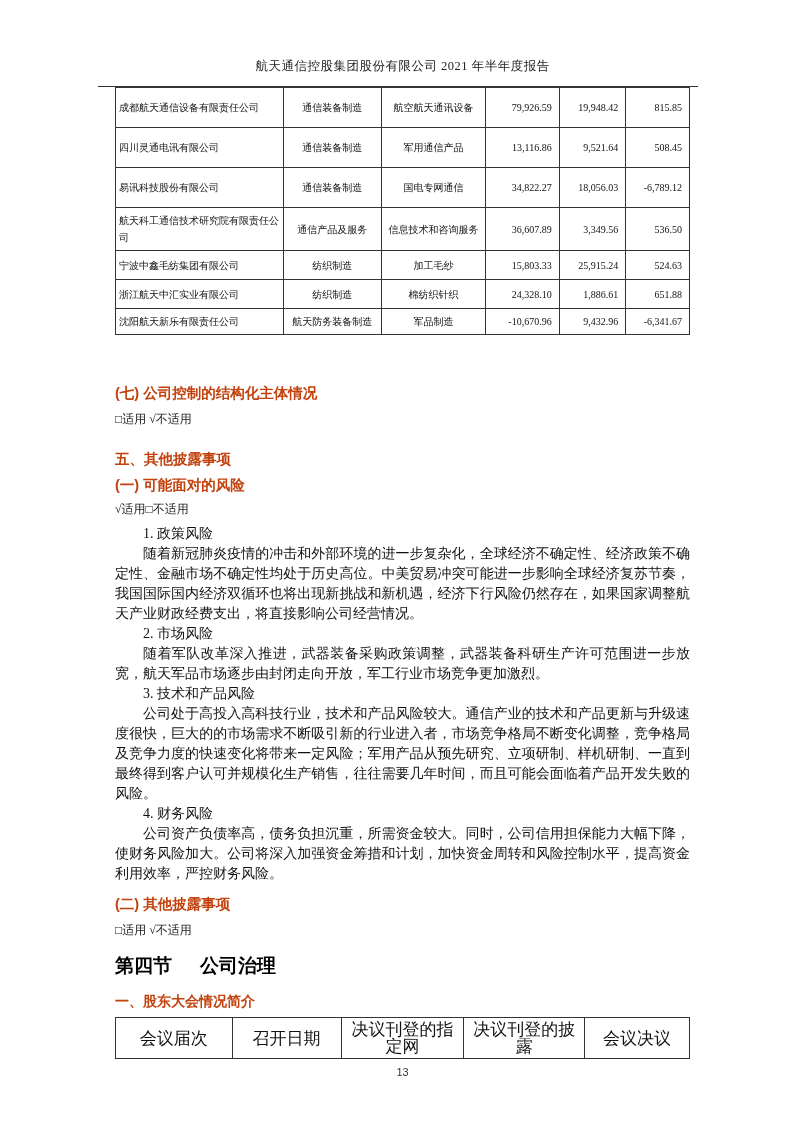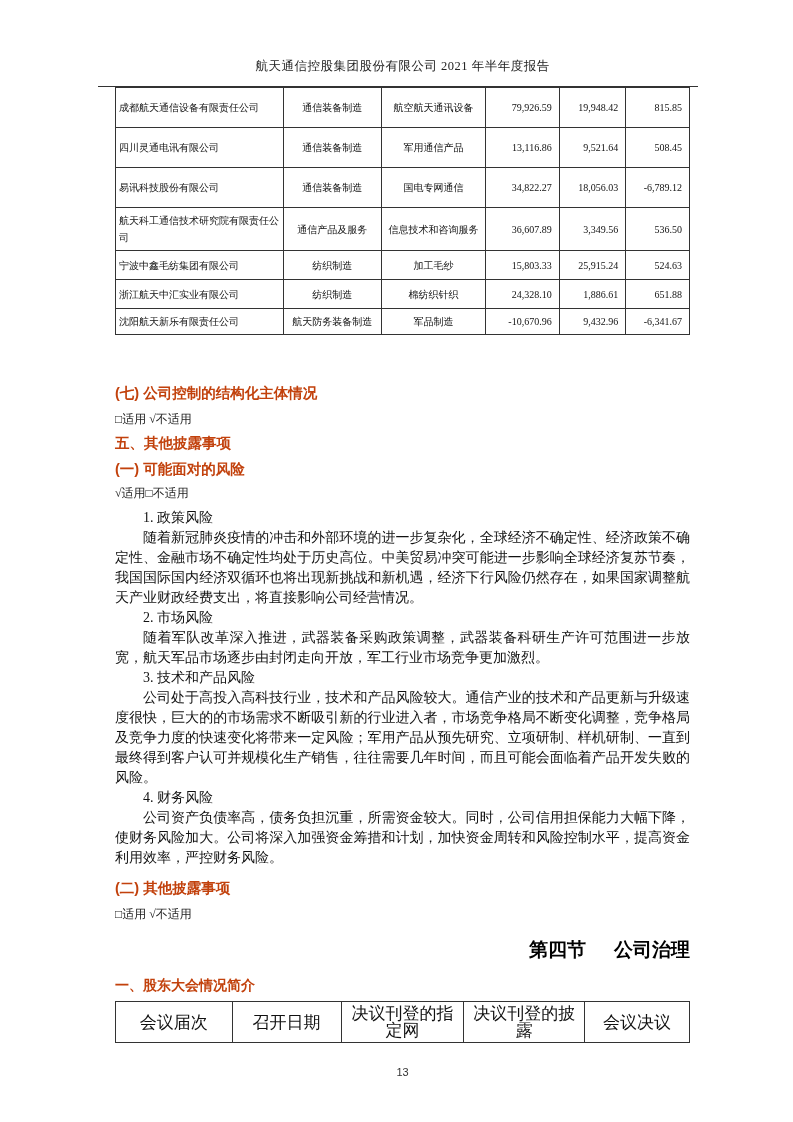--- a/index.html
+++ b/index.html
@@ -55,39 +55,39 @@
     font-weight: bold;
     font-size: 14.5px;
     line-height: 17px;
     color: #c2410c;
   }
   .h-seven { margin-top: 50px; }
   .applic {
     font-size: 12px; line-height: 16px; color: #222;
     margin-top: 9px;
   }
-  .h-five { margin-top: 8px; }
+  .h-five { margin-top: 24px; }
   .h-one  { margin-top: 9px; }
   .applic-tight { margin-top: 7px; }
   .risks { margin-top: 7px; }
   .risk-heading {
     font-size: 14px; line-height: 20px;
     text-indent: 2em; color: #111;
   }
   .risk-body {
     font-size: 14px; line-height: 20px;
     text-indent: 2em;
     text-align: justify;
     color: #111;
   }
   .h-two { margin-top: 12px; }
   
   .chapter-title {
     margin-top: 15px;
-    text-align: right;
+    text-align: left;
     font-family: "Liberation Sans", "DejaVu Sans", sans-serif;
     font-weight: bold;
     font-size: 19px;
     line-height: 26px;
     color: #000;
   }
   .chapter-title .gap { display: inline-block; width: 28px; }
   .h-meeting { margin-top: 14px; font-size: 14px; }
   
   table.meet-table {

